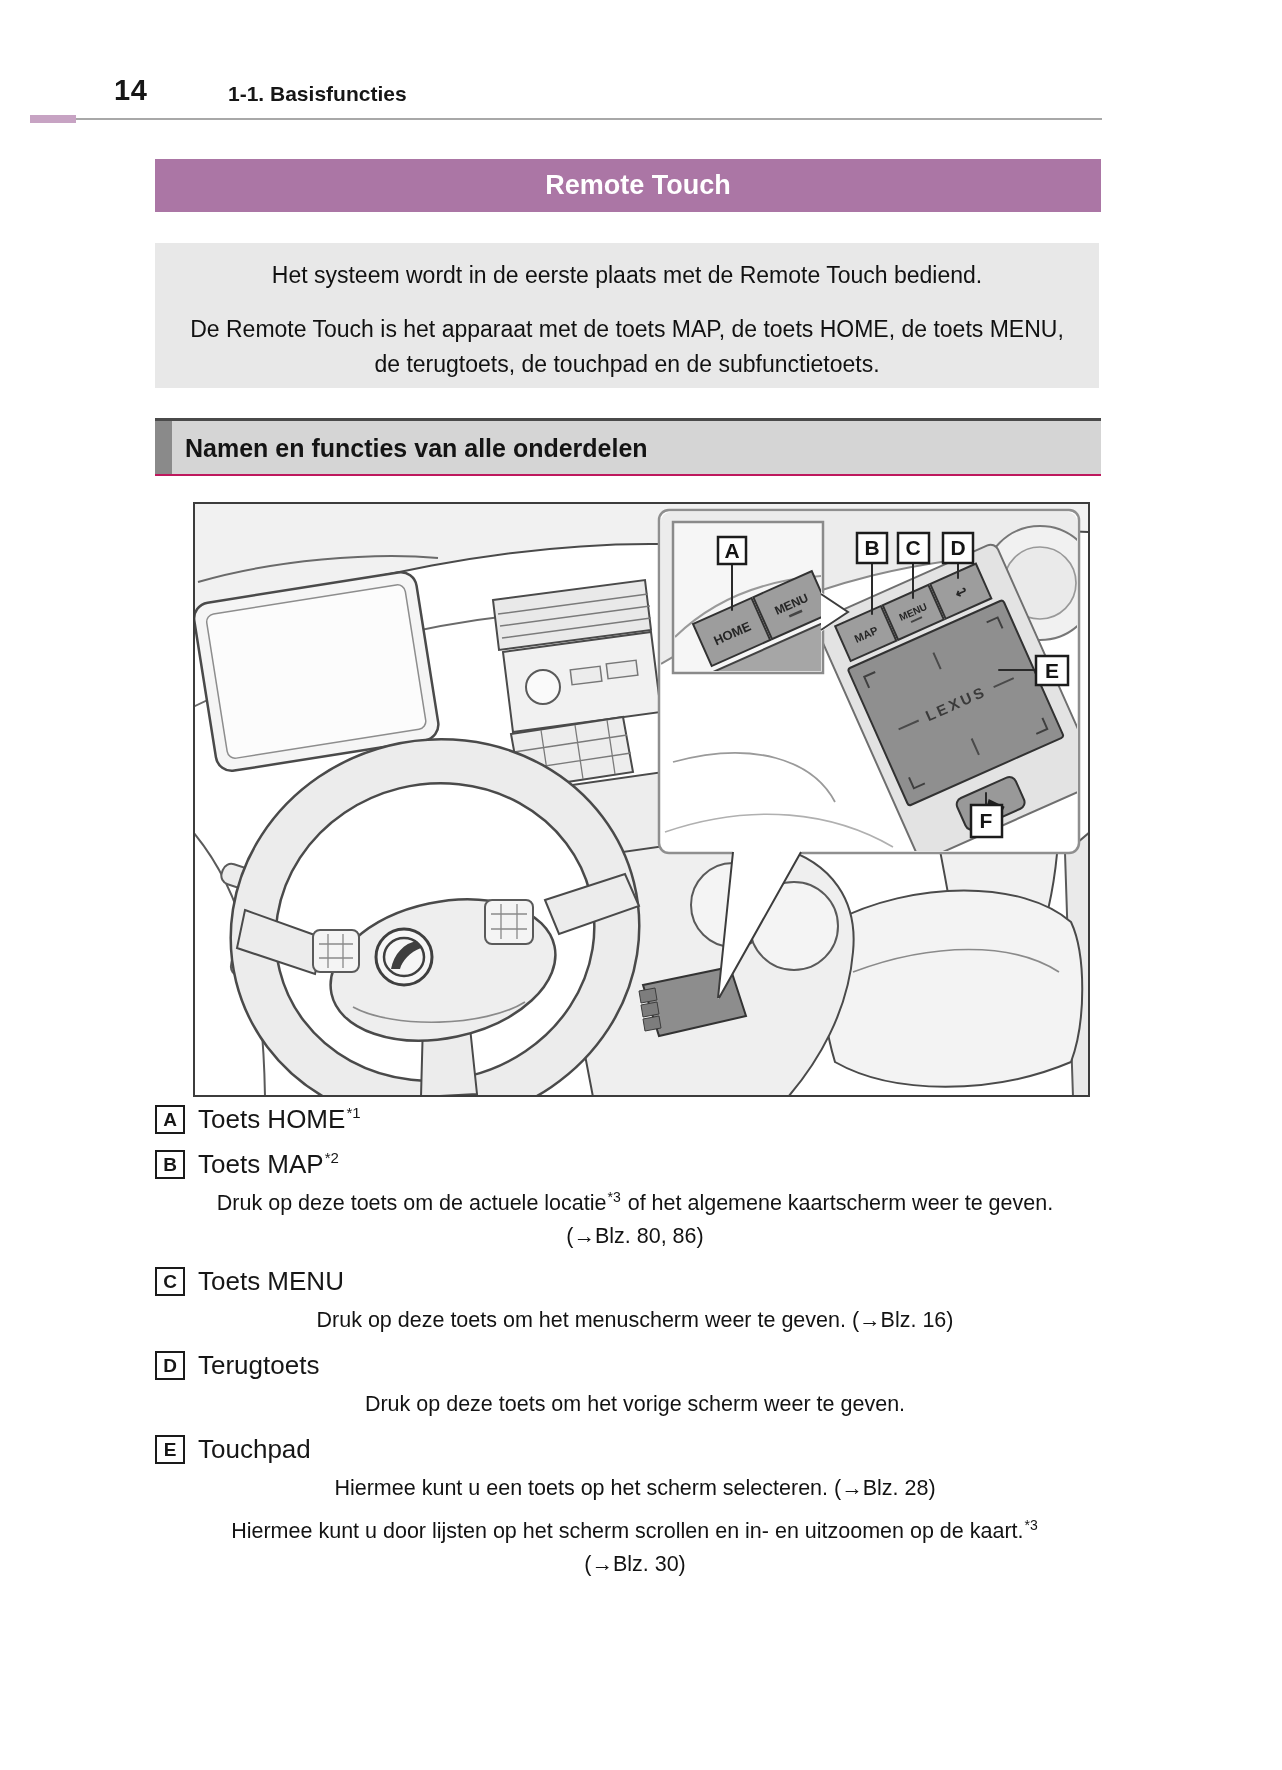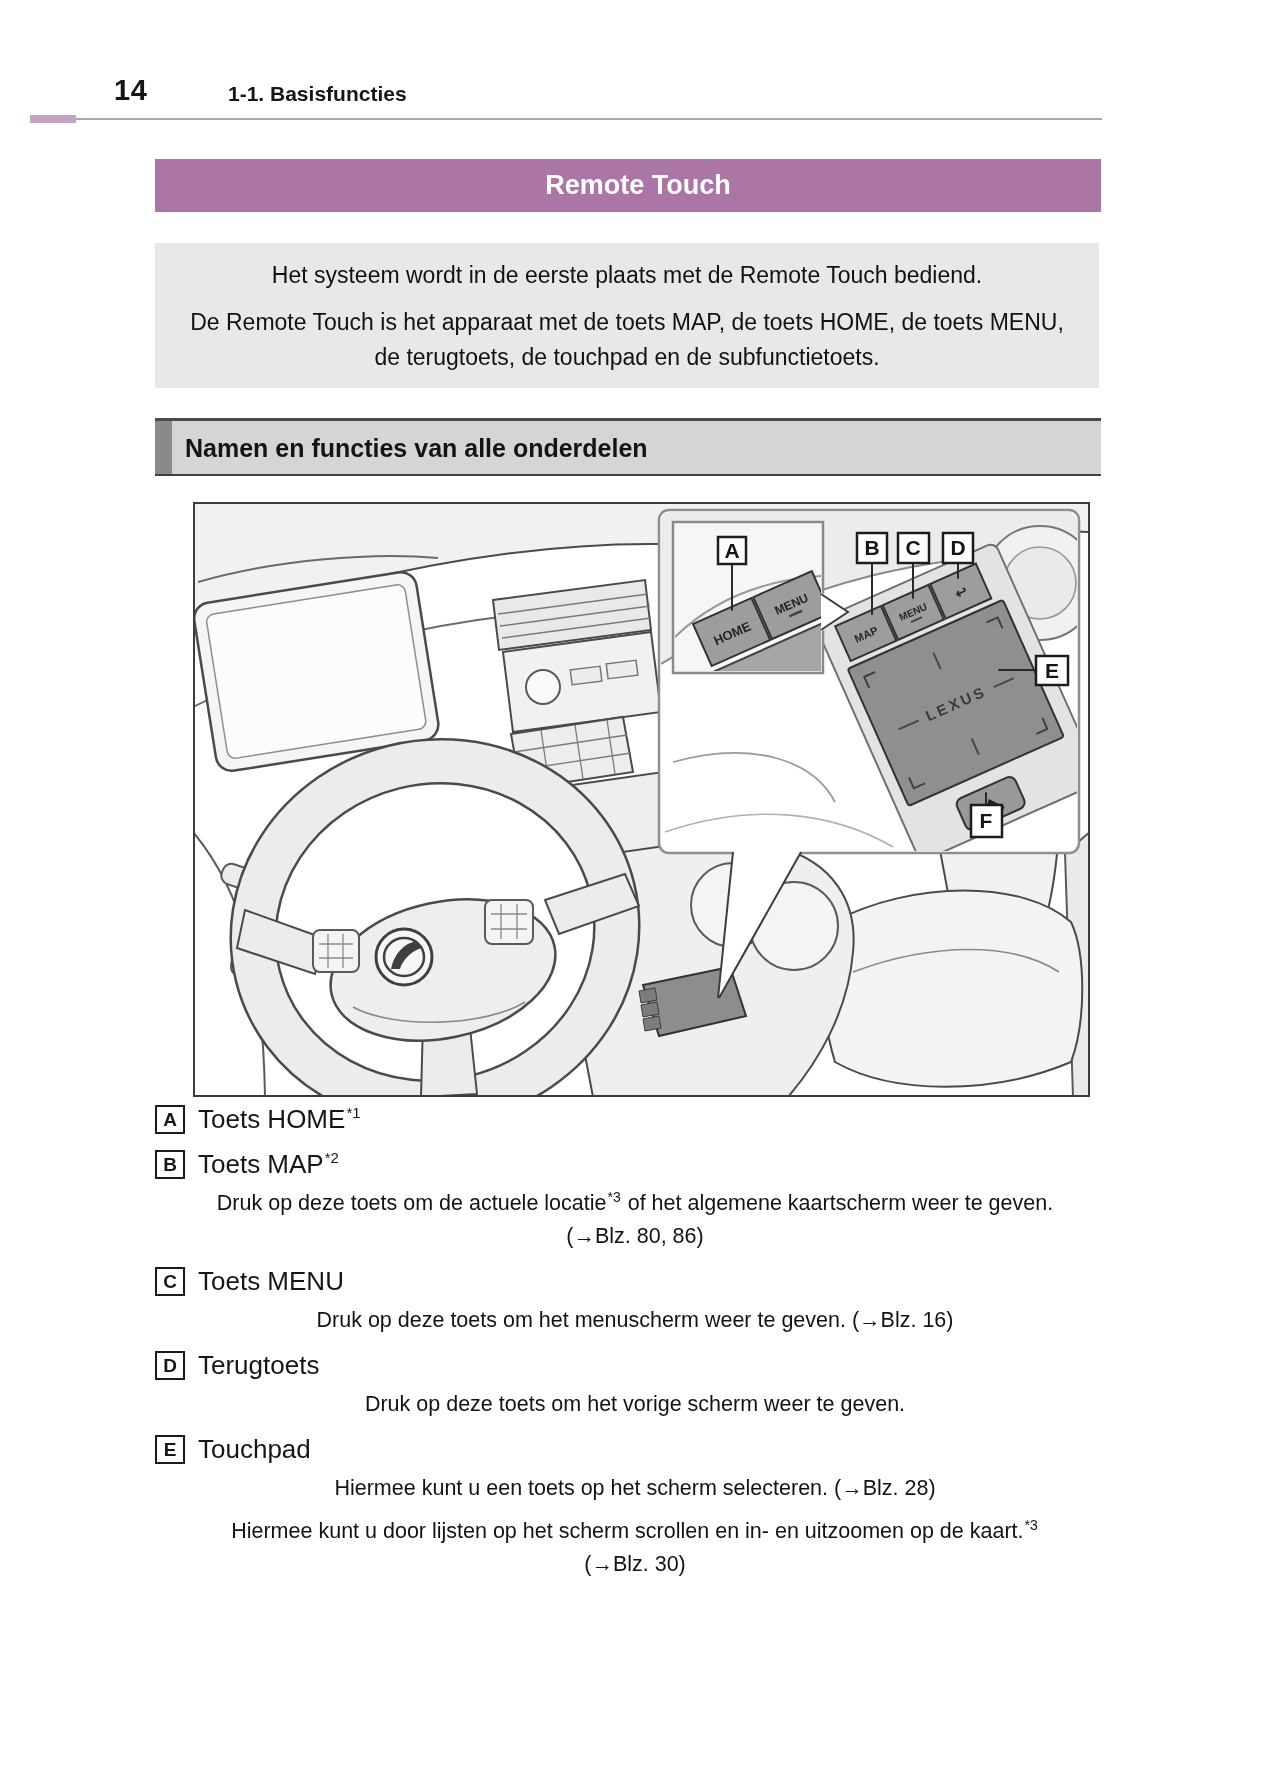--- a/index.html
+++ b/index.html
@@ -6,23 +6,23 @@
   .page{position:relative;width:1282px;height:1770px;background:#fff;overflow:hidden;
         font-family:"Liberation Sans",sans-serif;color:#161616;text-align:center;}
   .pagenum{position:absolute;left:114px;top:74px;font-size:29px;font-weight:bold;letter-spacing:.5px;}
   .crumb{position:absolute;left:228px;top:82px;font-size:21px;font-weight:bold;}
   .toprule{position:absolute;left:30px;top:118px;width:1072px;height:2px;background:#a8a8a8;}
   .toprule-accent{position:absolute;left:30px;top:115px;width:46px;height:8px;background:#c7a3c3;}
   .banner{position:absolute;left:155px;top:159px;width:946px;height:53px;background:#ab76a5;
           color:#fff;font-size:27px;font-weight:bold;line-height:53px;padding-left:20px;box-sizing:border-box;}
   .introbox{position:absolute;left:155px;top:243px;width:944px;height:145px;background:#e8e8e8;
             padding:15px 20px;box-sizing:border-box;font-size:23px;line-height:35px;color:#111;}
-  .introbox .p2{margin-top:12px;}
+  .introbox .p2{margin-top:19px;}
   .sectionbar{position:absolute;left:155px;top:418px;width:946px;height:58px;background:#d5d5d5;
-              border-top:3px solid #4a4a4a;border-bottom:2px solid #404040;box-sizing:border-box;}
+              border-top:3px solid #4a4a4a;border-bottom:2px solid #be185d;box-sizing:border-box;}
   .sectionbar .accent{position:absolute;left:0;top:0;width:17px;height:100%;background:#8a8a8a;}
   .sectionbar .stitle{position:absolute;left:30px;top:50%;transform:translateY(-50%);
                       font-size:25px;font-weight:bold;color:#141414;}
   .figure{position:absolute;left:193px;top:502px;width:897px;height:595px;}
   .figure svg{display:block;width:100%;height:100%;}
   svg text{font-family:"Liberation Sans",sans-serif;}
   .callout-letter{font-size:21px;font-weight:bold;fill:#141414;}
   .items{position:absolute;left:155px;top:1104px;width:960px;}
   .item-head{display:flex;align-items:center;margin:14px 0 8px 0;}
   .item:first-child .item-head{margin-top:0;}

